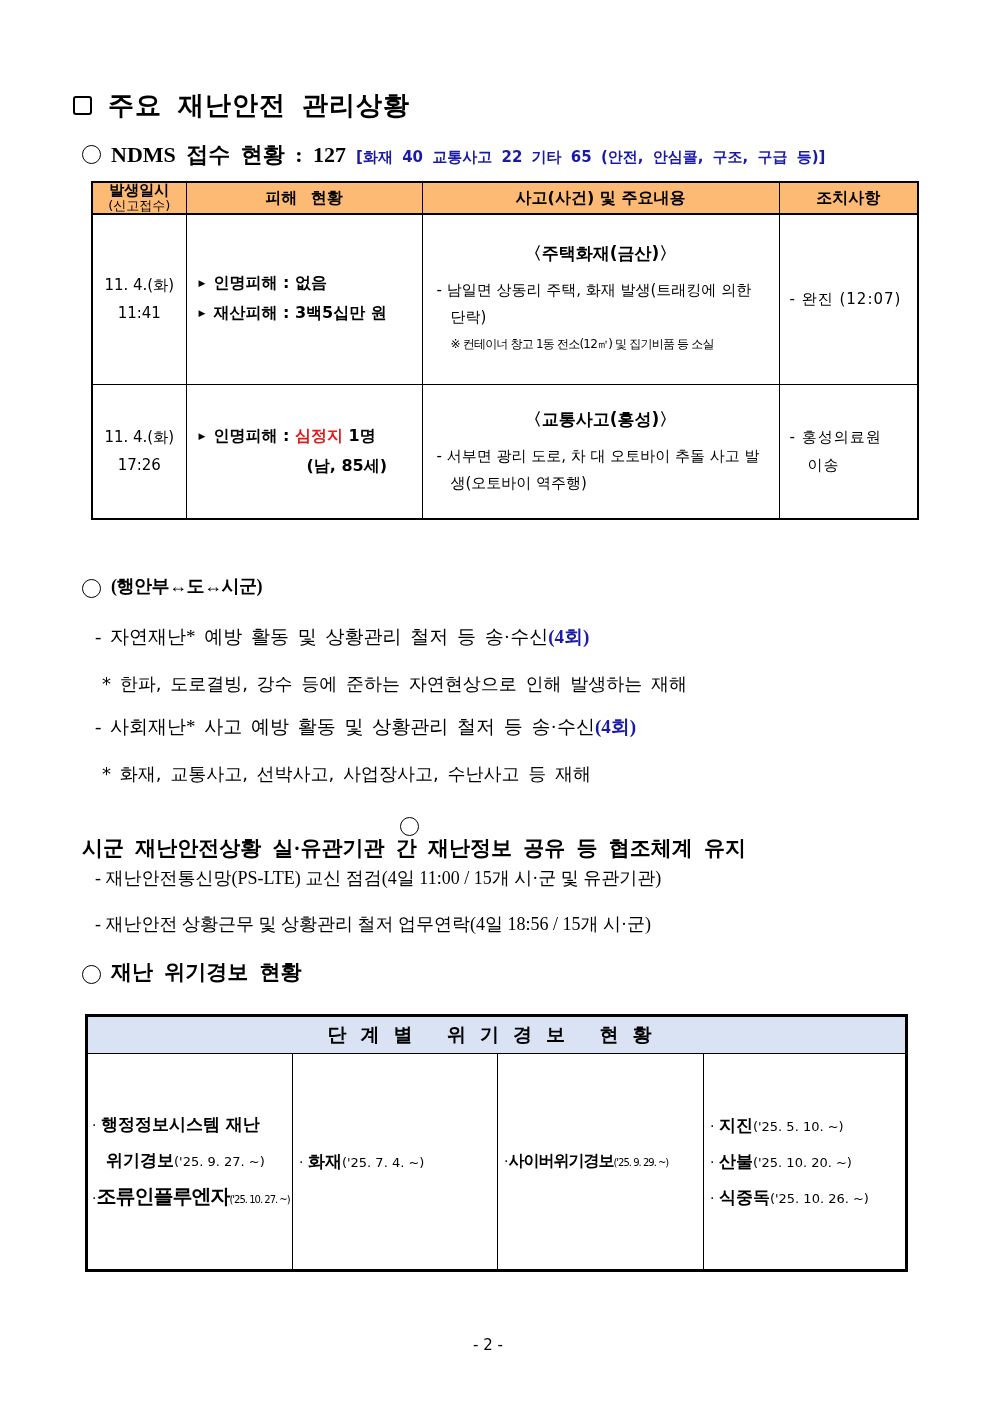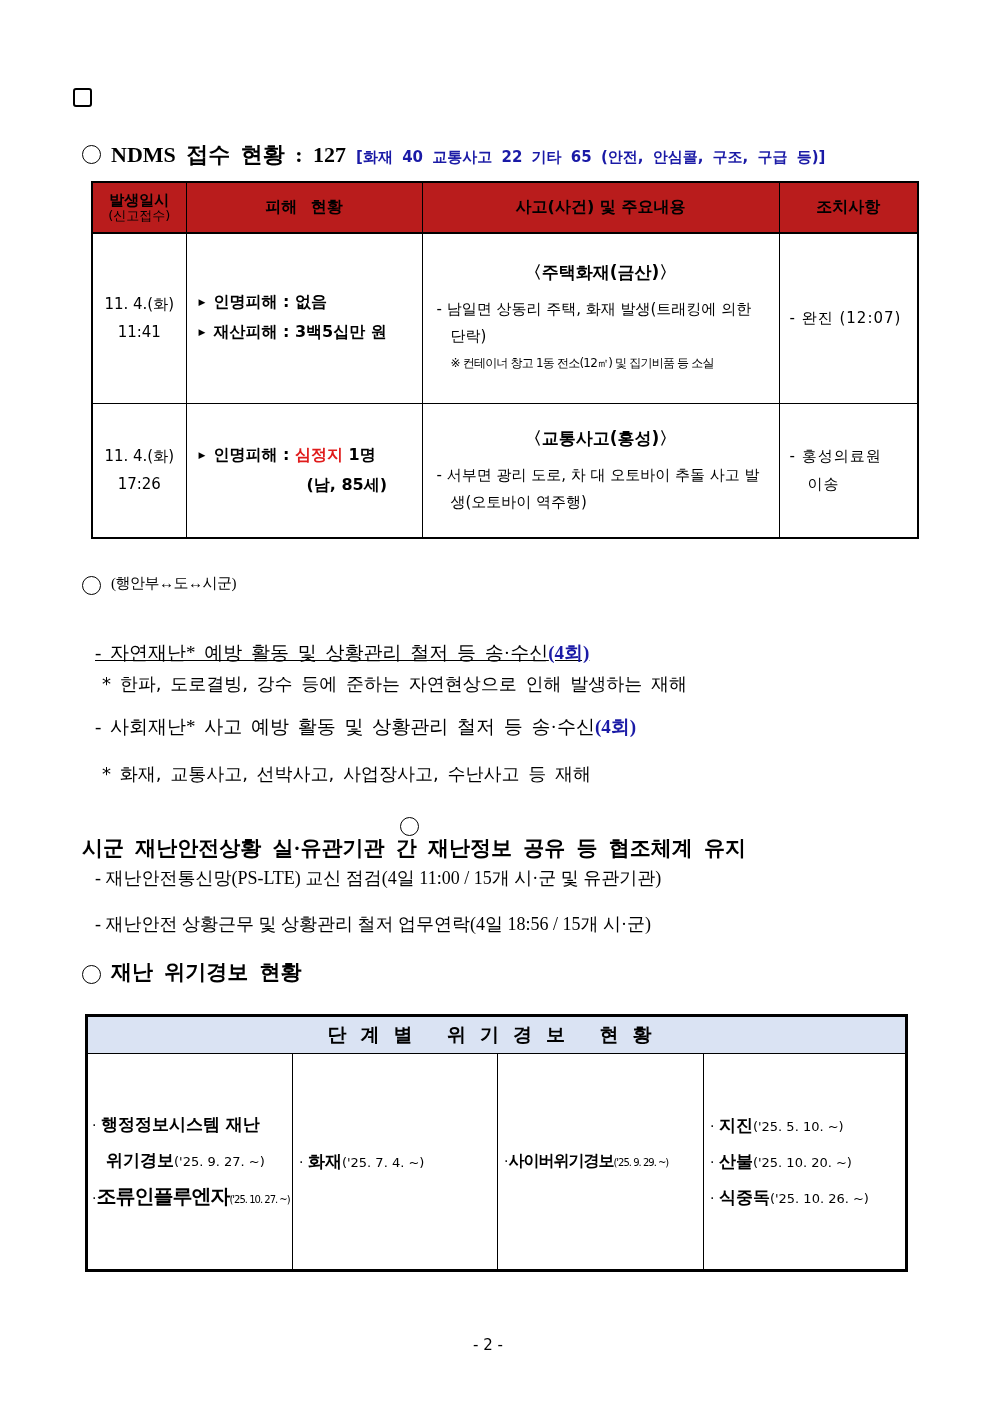--- a/index.html
+++ b/index.html
@@ -15,39 +15,39 @@
 
   
   .ndms { left: 82px; top: 140px; display: flex; align-items: baseline; }
   .circle { display: inline-block; width: 19px; height: 19px; border: 1.6px solid #000; border-radius: 50%; margin-right: 10px; position: relative; top: 2px; }
   .ndms .main { font-size: 22px; font-weight: bold; word-spacing: 5px; }
   .ndms .bracket { font-size: 15px; font-weight: bold; color: #1a1aa6; margin-left: 10px; word-spacing: 4px; }
 
   
   table { border-collapse: collapse; }
   .inc { position: absolute; left: 91px; top: 181px; width: 828px; border: 2.5px solid #000; }
-  .inc th { background: #b91c1c; font-weight: bold; font-size: 16px; height: 51px; border: 1px solid #000; border-bottom: 2.5px solid #000; }
+  .inc th { background: #fdba74; font-weight: bold; font-size: 16px; height: 32px; border: 1px solid #000; border-bottom: 2.5px solid #000; }
   .inc td { border: 1px solid #000; font-size: 15px; vertical-align: middle; }
   .inc th.c1 { font-size: 15px; line-height: 15px; width: 94px; }
   .inc th.c1 .sub { font-weight: normal; font-size: 13px; display: block; }
   .inc td.date { text-align: center; line-height: 28px; font-size: 15px; }
   .inc td.dmg { padding-left: 12px; font-weight: bold; line-height: 28px; font-size: 16px; }
   .inc td.dmg .tri { font-size: 9px; margin-right: 8px; position: relative; top: -2px; }
   .inc td.dmg .red { color: #e01b1b; }
   .inc td.content { padding: 8px 14px; font-size: 15px; line-height: 27px; }
   .inc td.content .ctitle { text-align: center; font-size: 17px; font-weight: bold; margin-bottom: 10px; }
   .inc td.content .line { padding-left: 14px; text-indent: -14px; }
   .inc td.content .note { font-size: 12px; padding-left: 14px; letter-spacing: -0.8px; }
   .inc td.action { padding-left: 10px; font-size: 15px; line-height: 28px; letter-spacing: 1px; }
   .row1 td { height: 170px; }
   .row2 td { height: 135px; }
 
   
   .sec { font-size: 19px; font-weight: bold; display: flex; align-items: center; }
-  .sec .small { font-size: 15px; font-weight: normal; }
+  .sec .small { font-size: 18px; font-weight: bold; }
   .sub-item { font-size: 19px; word-spacing: 4px; }
   .sub-item .blue { color: #1a1aa6; font-weight: bold; }
   .note-item { font-size: 18px; word-spacing: 3px; }
   .dash-item { font-size: 18px; }
 
   
   .warn { position: absolute; left: 85px; top: 1014px; width: 823px; border: 3px solid #000; }
   .warn th { background: #dae3f3; font-weight: bold; font-size: 19px; letter-spacing: 14px; border: 1px solid #000; height: 38px; }
   .warn .hdr2 th { height: 35px; letter-spacing: 12px; border-bottom: 3px double #000; }
   .warn td { border: 1px solid #000; height: 217px; vertical-align: middle; font-size: 14px; }
@@ -61,20 +61,21 @@
   .warn td.c4 { padding-left: 6px; }
   .warn .bl { display: inline-block; width: 14px; }
 
   .pager { left: 473px; top: 1336px; font-size: 15px; }
 </style>
 </head>
 <body>
 
 <div class="abs title">
   <span class="box"></span>
+  <span class="txt">주요 재난안전 관리상황</span>
 </div>
 
 <div class="abs ndms">
   <span class="circle"></span>
   <span class="main serif">NDMS 접수 현황 : 127</span>
   <span class="bracket">[화재 40 교통사고 22 기타 65 (안전, 안심콜, 구조, 구급 등)]</span>
 </div>
 
 <table class="inc">
   <tbody>
@@ -121,21 +122,21 @@
       <div style="padding-left:18px;">이송</div>
     </td>
   </tr>
 </tbody>
   </table>
 
 <div class="abs sec serif" style="left:82px; top:574px; letter-spacing:-0.5px;">
   <span class="circle"></span>
     <span class="small">(행안부↔도↔시군)</span>
 </div>
-<div class="abs sub-item serif" style="left:95px; top:640px;text-decoration:underline;">
+<div class="abs sub-item serif" style="left:95px; top:624px;">
   <span>- 자연재난* 예방 활동 및 상황관리 철저 등 송·수신</span><span class="blue">(4회)</span>
 </div>
 <div class="abs note-item" style="left:102px; top:672px;">* 한파, 도로결빙, 강수 등에 준하는 자연현상으로 인해 발생하는 재해</div>
 <div class="abs sub-item serif" style="left:95px; top:714px;">
   <span>- 사회재난* 사고 예방 활동 및 상황관리 철저 등 송·수신</span><span class="blue">(4회)</span>
 </div>
 <div class="abs note-item" style="left:102px; top:762px;">* 화재, 교통사고, 선박사고, 사업장사고, 수난사고 등 재해</div>
 
 <div class="abs sec serif" style="left:82px; top:815px; font-size:21px; word-spacing:6px;flex-direction:column;">
   <span class="circle"></span>

